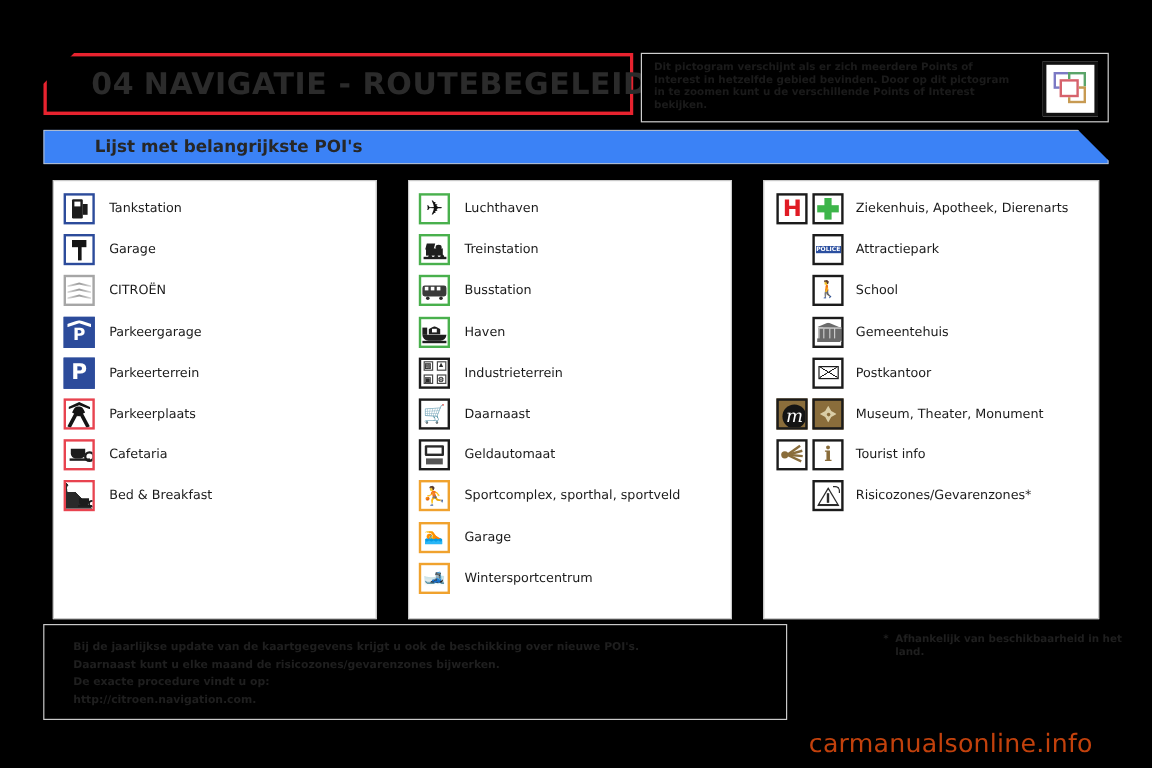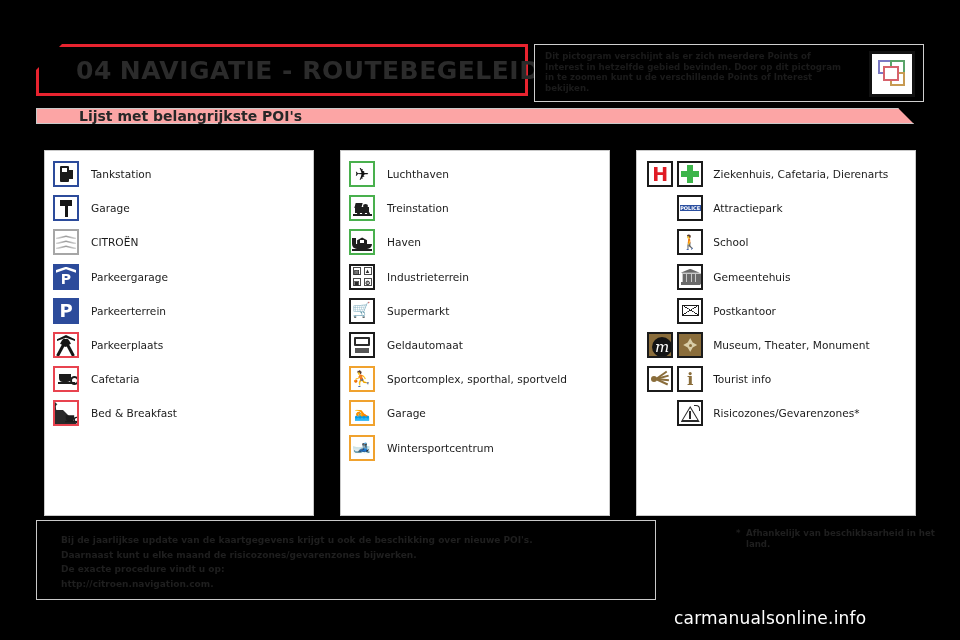--- a/index.html
+++ b/index.html
@@ -56,22 +56,22 @@
   }
   .multi-poi{position:relative;width:30px;height:28px;}
   .multi-poi i{position:absolute;display:block;box-sizing:border-box;background:#fff;}
   .mp-a{left:1px;top:0px;width:15px;height:14px;border:2px solid #7b79c4;}
   .mp-b{left:13px;top:0px;width:15px;height:14px;border:2px solid #5aa469;}
   .mp-c{left:13px;top:12px;width:15px;height:14px;border:2px solid #c79a52;}
   .mp-d{left:6px;top:6px;width:16px;height:15px;border:2px solid #d6626c;}
 
   
   .sectionbar{
-    position:absolute;left:36px;top:108px;width:888px;height:16px;
-    background:#fca5a5;
+    position:absolute;left:36px;top:108px;width:888px;height:29px;
+    background:#3b82f6;
     border:1px solid #c9c9c9;
     box-sizing:border-box;
     clip-path: polygon(0 0, calc(100% - 26px) 0, 100% 26px, 100% 100%, 0 100%);
   }
   .sectionbar-text{
     position:absolute;left:42px;top:50%;transform:translateY(-50%);
     font-size:14px;font-weight:bold;color:#272727;
     font-family:"DejaVu Sans", sans-serif;
     white-space:nowrap;
   }
@@ -268,21 +268,21 @@
   }
   .footnote{
     position:absolute;left:746px;top:528px;width:200px;
     font-size:8.6px;line-height:11px;font-weight:bold;color:#1f1f1f;
     font-family:"DejaVu Sans", sans-serif;
   }
   .footnote .star{position:absolute;left:-10px;top:0;}
 
   .watermark{
     position:absolute;left:674px;top:608px;
-    font-size:17px;color:#ffffff;letter-spacing:.2px;
+    font-size:21px;color:#c2410c;letter-spacing:.2px;
     font-family:"DejaVu Sans", sans-serif;
   }
 </style>
 </head>
 <body>
 
 <div class="page">
 
   <div class="chapter-wrap">
     <div class="chapter-frame">
@@ -430,20 +430,34 @@
                 <i class="wh" style="left:14px"></i>
                 <i class="rail"></i>
               </span>
           </span>
         </div>
         <div class="poi-label">Treinstation</div>
       </div>
       <div class="poi-row">
         <div class="poi-icons">
           <span class="ic b-green">
+            <span class="bus">
+                <i class="w" style="left:2px"></i>
+                <i class="w" style="left:7px"></i>
+                <i class="w" style="left:12px"></i>
+                <i class="whl" style="left:3px"></i>
+                <i class="whl" style="right:3px"></i>
+              </span>
+          </span>
+        </div>
+        <div class="poi-label">Busstation</div>
+      </div>
+      <div class="poi-row">
+        <div class="poi-icons">
+          <span class="ic b-green">
             <span class="harbor">
                 <i class="post"></i>
                 <i class="cab"></i>
                 <i class="win"></i>
                 <i class="hull"></i>
                 <i class="wave"></i>
               </span>
           </span>
         </div>
         <div class="poi-label">Haven</div>
@@ -460,21 +474,21 @@
           </span>
         </div>
         <div class="poi-label">Industrieterrein</div>
       </div>
       <div class="poi-row">
         <div class="poi-icons">
           <span class="ic b-dark">
               <span class="glyph cart">🛒</span>
             </span>
         </div>
-        <div class="poi-label">Supermarkt</div>
+        <div class="poi-label">Daarnaast</div>
       </div>
       <div class="poi-row">
         <div class="poi-icons">
           <span class="ic b-dark">
             <span class="atm">
                 <i class="scr"></i>
                 <i class="scrin"></i>
                 <i class="keys"></i>
               </span>
           </span>
@@ -513,21 +527,21 @@
           <span class="ic b-dark">
               <span class="hletter">H</span>
             </span>
           <span class="ic b-dark">
             <span class="cross">
                 <i></i>
                 <i></i>
               </span>
           </span>
         </div>
-        <div class="poi-label">Ziekenhuis, Cafetaria, Dierenarts</div>
+        <div class="poi-label">Ziekenhuis, Apotheek, Dierenarts</div>
       </div>
       <div class="poi-row">
         <div class="poi-icons">
           <span class="ic b-dark">
             <span class="police">
                 <i class="band"></i>
                 <span class="txt">POLICE</span>
               </span>
           </span>
         </div>

